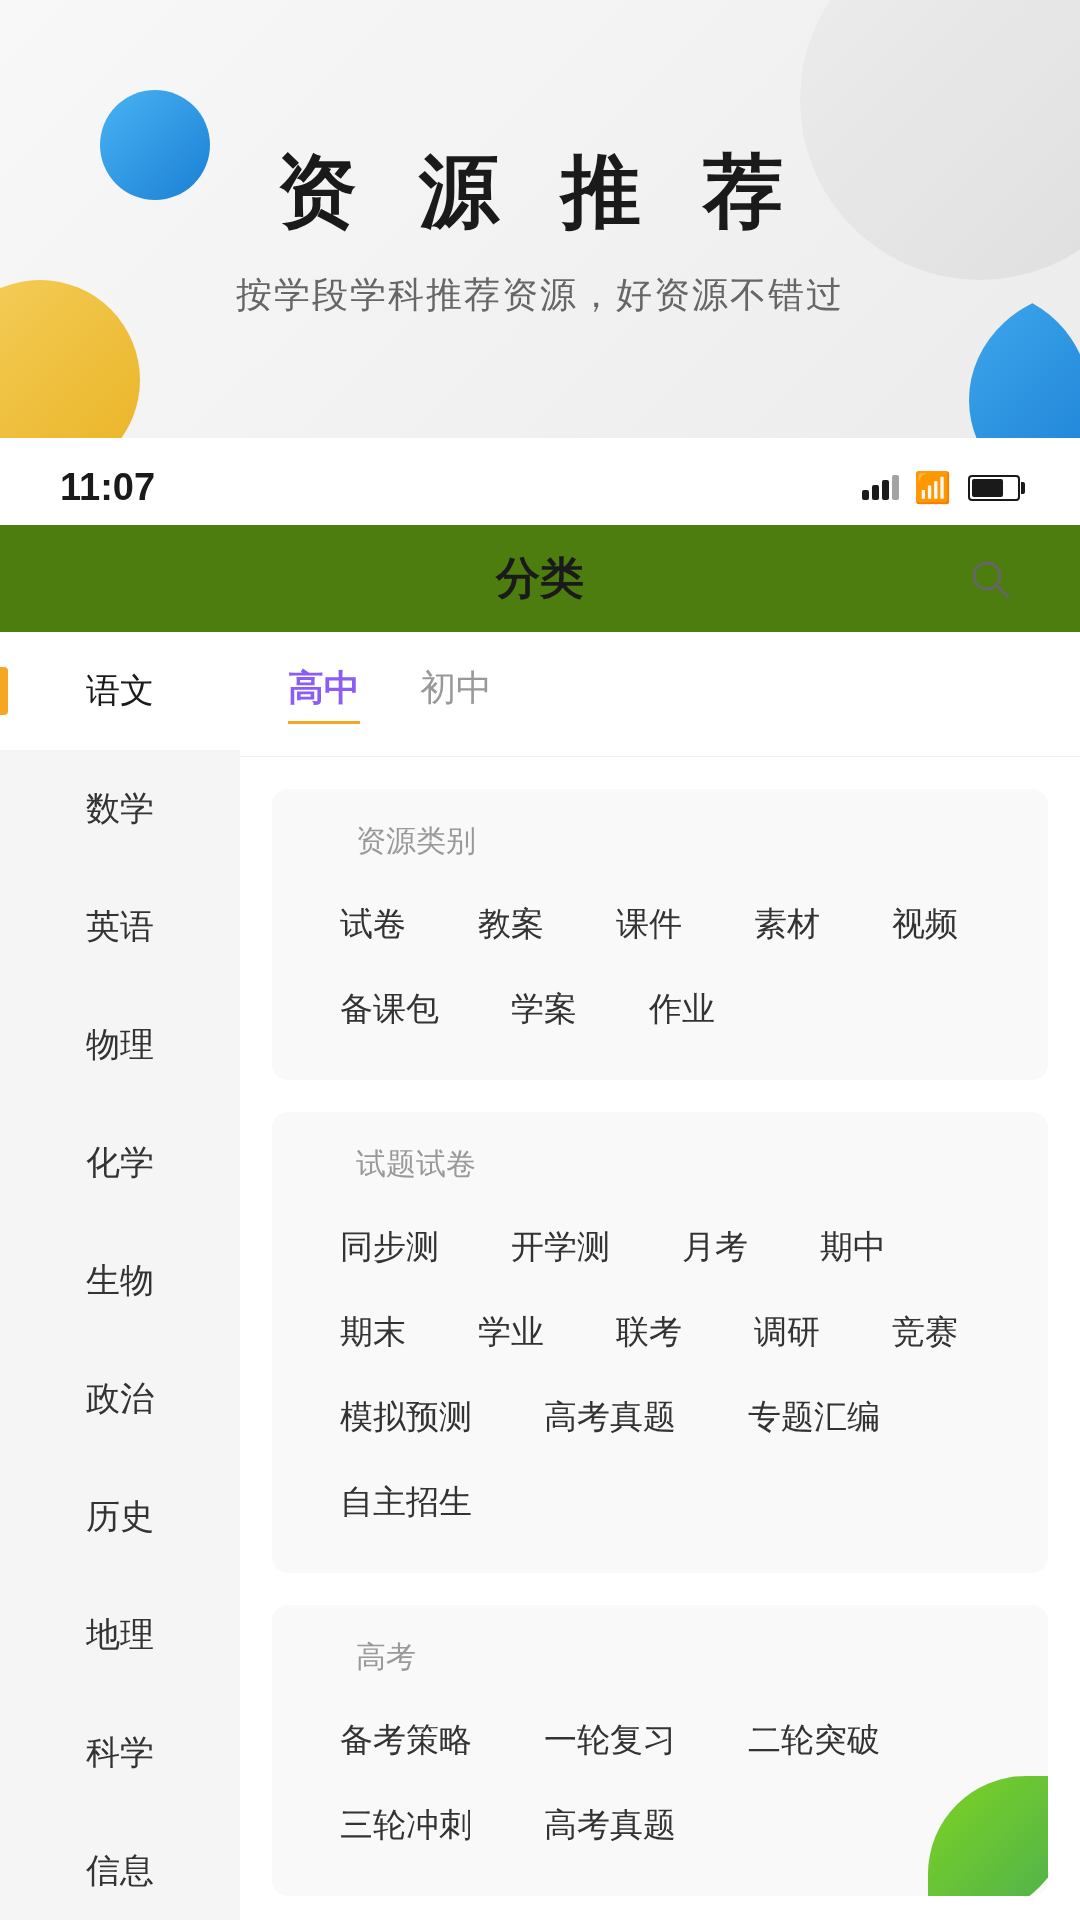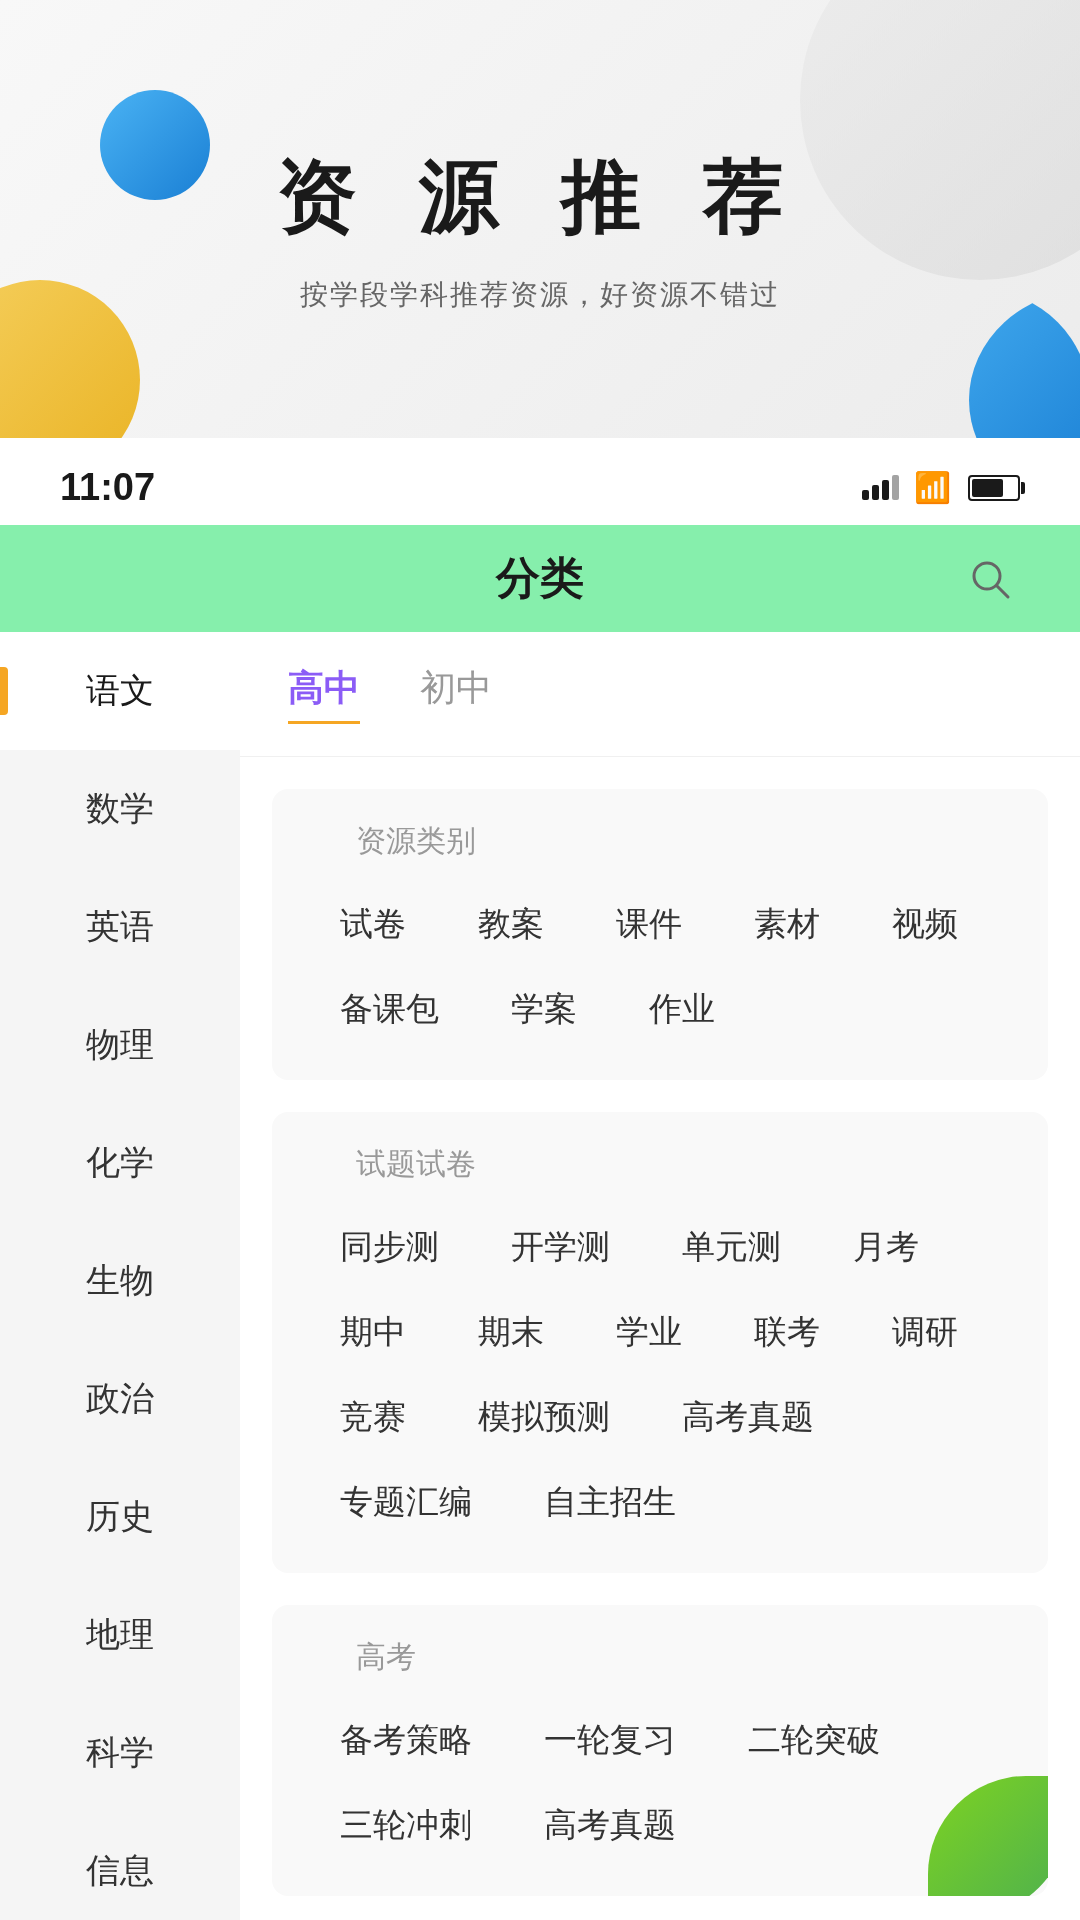--- a/index.html
+++ b/index.html
@@ -65,21 +65,21 @@
     }
     .hero-title {
       font-size: 80px;
       font-weight: 700;
       color: #1a1a1a;
       letter-spacing: 20px;
       z-index: 1;
       margin-top: 20px;
     }
     .hero-subtitle {
-      font-size: 28px;
+      font-size: 36px;
       color: #666;
       margin-top: 24px;
       z-index: 1;
       letter-spacing: 2px;
     }
 
     
     .phone-screen {
       width: 100%;
       background: #fff;
@@ -152,21 +152,21 @@
       background: #1a1a1a;
       border-radius: 2px;
     }
 
     
     .page-header {
       display: flex;
       justify-content: center;
       align-items: center;
       padding: 24px 60px 24px 60px;
-      background: #86efac;
+      background: #4d7c0f;
       position: relative;
     }
     .page-title {
       font-size: 44px;
       font-weight: 600;
       color: #1a1a1a;
     }
     .search-btn {
       position: absolute;
       right: 60px;
@@ -369,21 +369,20 @@
           <span class="tag">学案</span>
           <span class="tag">作业</span>
         </div>
       </div>
 
       <div class="category-section">
         <div class="category-title">试题试卷</div>
         <div class="tag-group">
           <span class="tag">同步测</span>
           <span class="tag">开学测</span>
-          <span class="tag">单元测</span>
           <span class="tag">月考</span>
           <span class="tag">期中</span>
           <span class="tag">期末</span>
           <span class="tag">学业</span>
           <span class="tag">联考</span>
           <span class="tag">调研</span>
           <span class="tag">竞赛</span>
           <span class="tag">模拟预测</span>
           <span class="tag">高考真题</span>
           <span class="tag">专题汇编</span>

